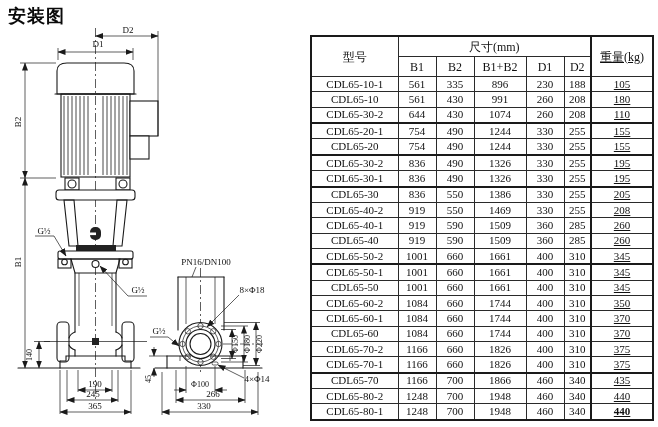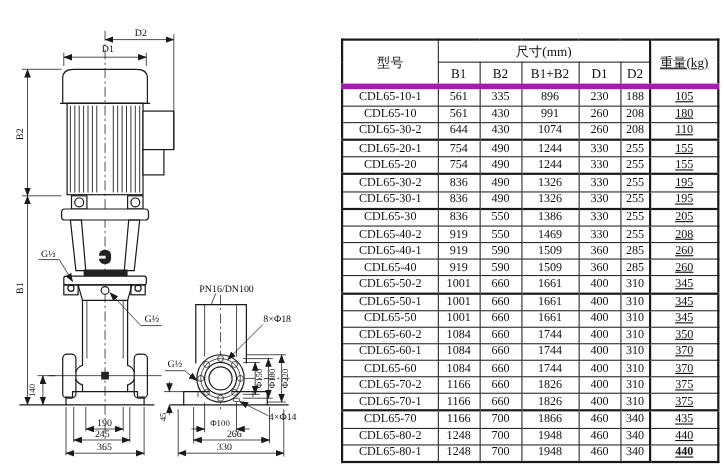--- a/index.html
+++ b/index.html
@@ -12,21 +12,21 @@
 
   
   .tbl-wrap{position:absolute;left:310px;top:35px;width:342px;height:386px;}
   table{border-collapse:collapse;width:342px;height:386px;table-layout:fixed;
         font-size:11px;line-height:1;color:#101010;}
   th,td{border:1px solid #2a2a2a;text-align:center;vertical-align:middle;padding:0;
         font-weight:400;overflow:hidden;white-space:nowrap;}
   table{border:2px solid #1a1a1a;}
   thead th{font-size:12px;height:19px;}
   thead tr.hrow1 th{border-bottom-width:1px;}
-  thead{border-bottom:5px solid #a21caf;border-radius:11px;}
+  thead{border-bottom:1px solid #a21caf;border-radius:11px;}
   th.wt-col,td.wt-col{border-left:2px solid #1a1a1a;text-decoration:underline;}
   tr.thick-top td{border-top:2px solid #1a1a1a;}
   tbody tr:last-child td:last-child{font-weight:700;}
 
   
   .diagram{position:absolute;left:0;top:0;}
   .draw{stroke:#1a1a1a;stroke-width:1.1;fill:none;stroke-linecap:round;}
   .drawf{stroke:#1a1a1a;stroke-width:1.1;fill:#ffffff;}
   .fill{fill:#222;stroke:none;}
   .dim{stroke:#1a1a1a;stroke-width:0.7;fill:none;}
@@ -34,20 +34,21 @@
   .fin{stroke:#1a1a1a;stroke-width:0.8;}
   text{font-family:"Liberation Serif","DejaVu Serif",serif;fill:#101010;}
   .lbl{font-size:9px;}
   .lbs{font-size:8px;}
 </style>
 </head>
 <body>
 
 <div class="stage">
 
+  <div id="install-title" class="cn-title">安装图</div>
 
   <svg class="diagram" width="300" height="427" viewBox="0 0 300 427">
     <defs>
       <marker id="arr" viewBox="0 0 8 6" markerWidth="8" markerHeight="6" refX="7.5" refY="3" orient="auto-start-reverse" markerUnits="userSpaceOnUse">
         <path d="M0,0 L8,3 L0,6 Z" fill="#1a1a1a"></path>
       </marker>
     </defs>
 
     <g>
       <line class="cl" x1="95.5" y1="28" x2="95.5" y2="402"></line>

